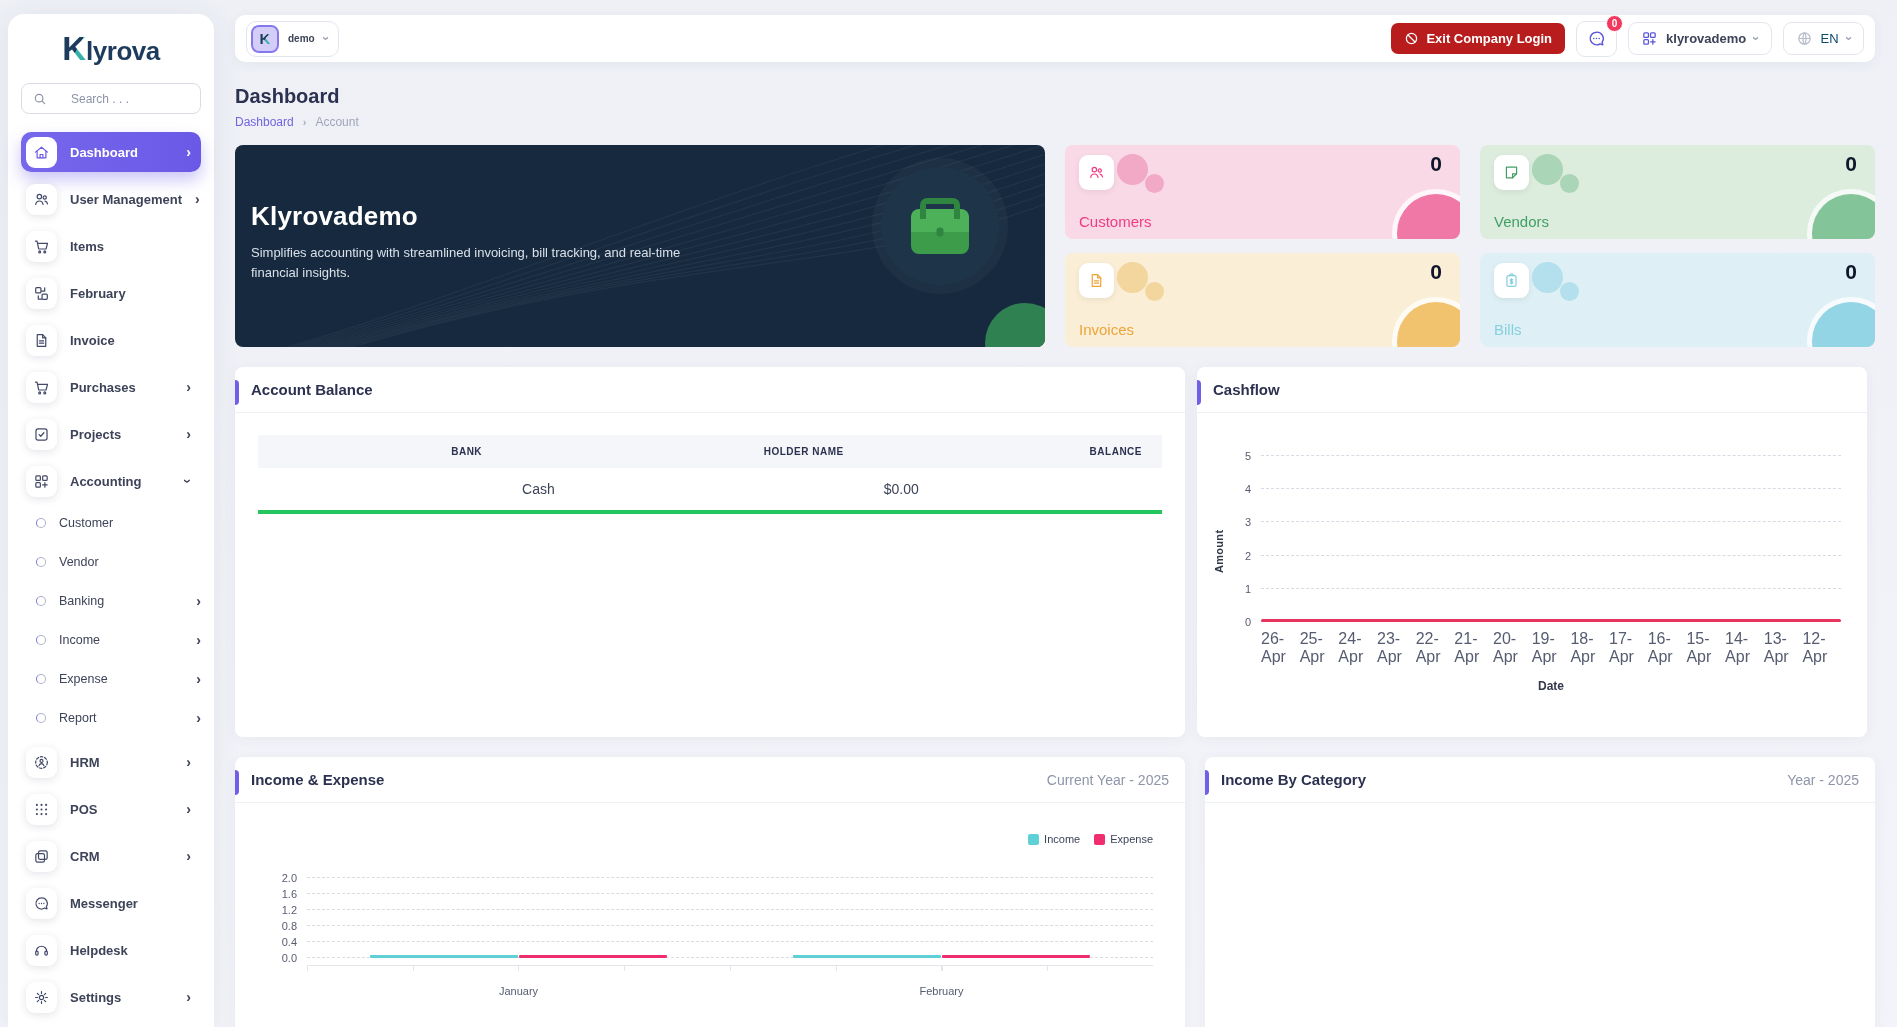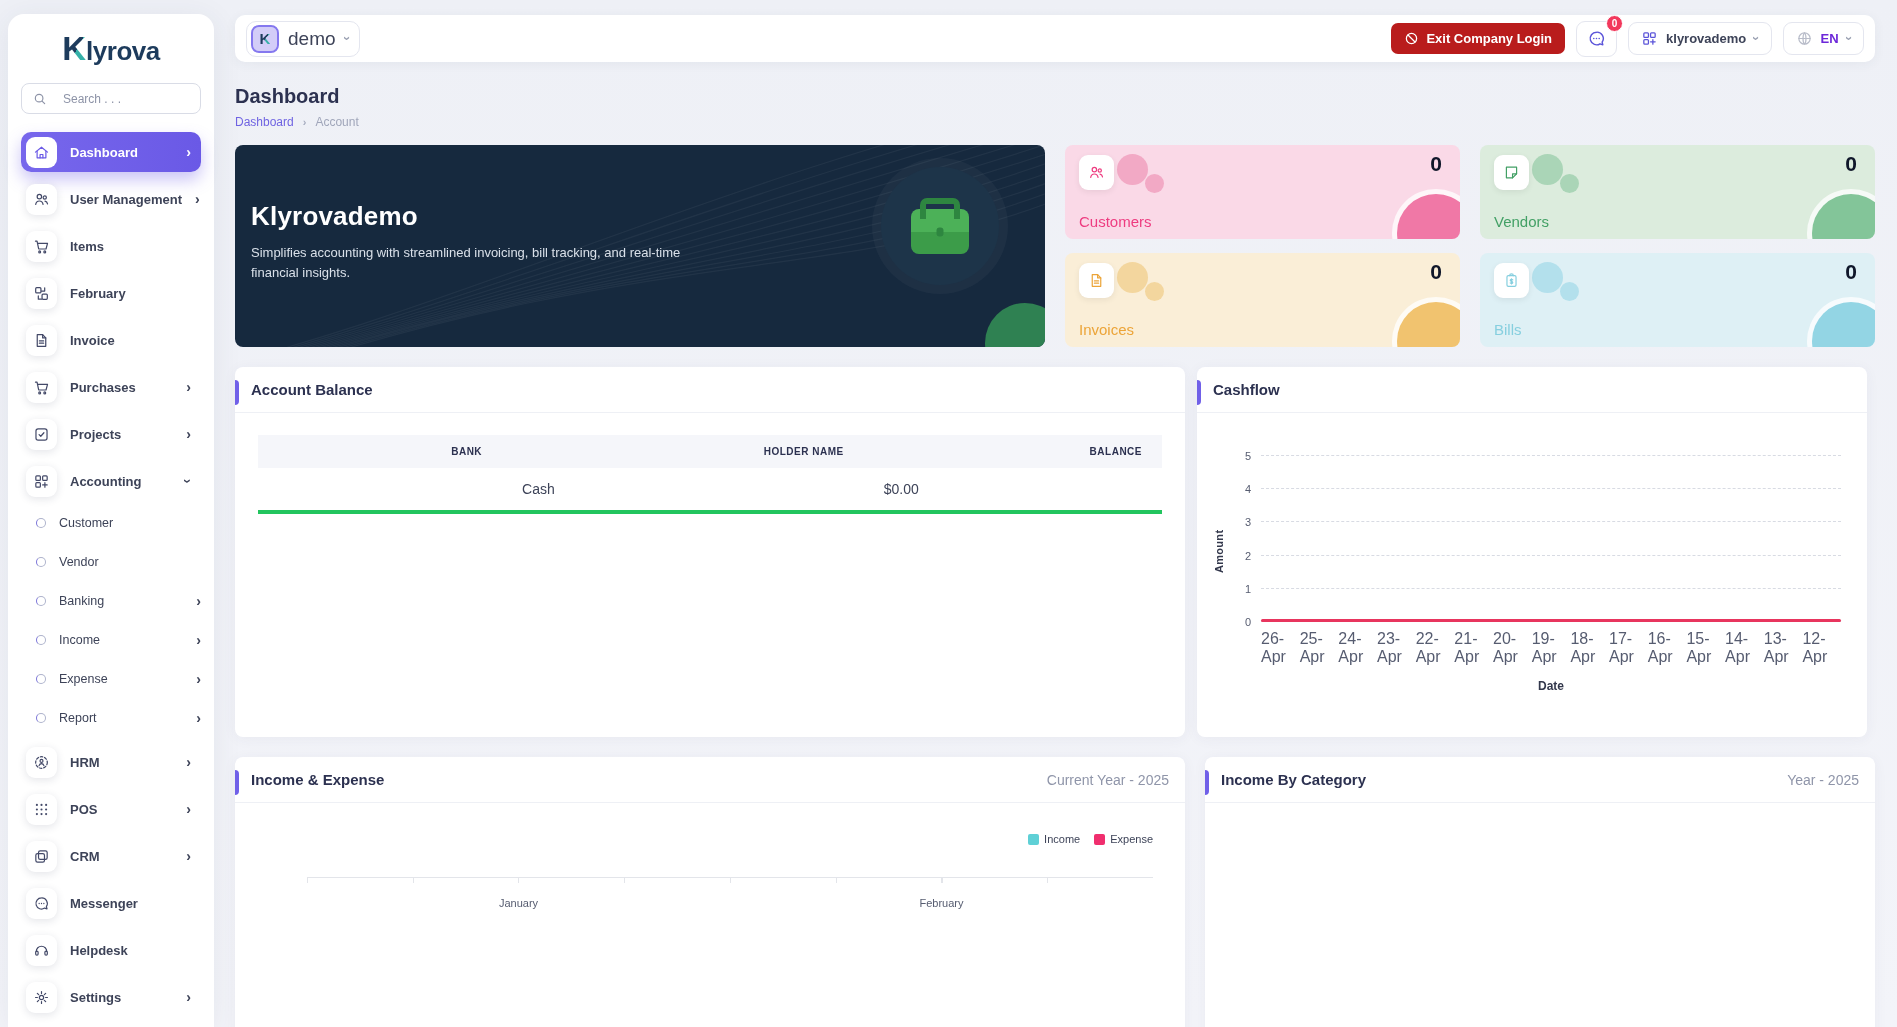--- a/index.html
+++ b/index.html
@@ -8,21 +8,21 @@
   .canvas{position:relative;width:1897px;height:1027px;overflow:hidden;background:linear-gradient(#eef0f6,#f3f4f9)}
 
   
   .sidebar{position:absolute;left:8px;top:14px;bottom:0;width:206px;background:#fff;
     border-radius:16px 16px 0 0;box-shadow:0 4px 30px rgba(56,60,90,.08);padding:18px 13px 6px}
   .logo{display:flex;justify-content:center;align-items:baseline;margin-bottom:16px;cursor:pointer}
   .logo-k{font-size:33px;font-weight:800;line-height:1;
     background:linear-gradient(118deg,#1d3b5c 58%,#35b0a8 58%);
     -webkit-background-clip:text;background-clip:text;color:transparent}
   .logo-rest{font-size:26px;font-weight:700;color:#1d3b5c;letter-spacing:-.5px}
-  .search{display:flex;align-items:center;gap:16px;border:1px solid #d9dce6;border-radius:8px;height:31px;padding:0 11px;background:#fff}
+  .search{display:flex;align-items:center;gap:24px;border:1px solid #d9dce6;border-radius:8px;height:31px;padding:0 11px;background:#fff}
   .search svg{flex:none}
   .search input{border:none;outline:none;font-size:12px;color:#6a7086;width:100%;background:transparent;font-family:inherit}
   .search input::placeholder{color:#8d93a7}
   .nav{margin-top:18px;list-style:none}
   .nav-item{display:flex;align-items:center;gap:13px;height:40px;margin-bottom:7px;padding:0 10px 0 5px;border-radius:10px;cursor:pointer;color:#3d4358}
   .chip{width:31px;height:31px;border-radius:9px;background:#fff;box-shadow:0 2px 8px rgba(40,45,80,.13);
     display:flex;align-items:center;justify-content:center;color:#434968;flex:none}
   .nav-label{font-size:13px;font-weight:600;white-space:nowrap}
   .nav-chev{margin-left:auto;font-size:14px;line-height:1;color:inherit;font-weight:700}
   .nav-chev.down{transform:rotate(90deg)}
@@ -34,32 +34,32 @@
 
   
   .main{position:absolute;left:235px;top:15px;width:1640px}
   .topbar{height:47px;background:#fff;border-radius:10px;box-shadow:0 2px 12px rgba(56,60,90,.06);
     display:flex;align-items:center;padding:0 11px}
   .company-chip{display:flex;align-items:center;gap:9px;border:1px solid #e4e6ef;border-radius:10px;padding:3px 10px 3px 4px;cursor:pointer;background:#fff}
   .avatar-k{width:28px;height:28px;border-radius:8px;border:2px solid #8578ef;background:#d3cdf8;
     display:flex;align-items:center;justify-content:center;font-weight:800;font-size:15px;
     background-clip:padding-box}
   .avatar-k span{background:linear-gradient(118deg,#1d3b5c 55%,#35b0a8 55%);-webkit-background-clip:text;background-clip:text;color:transparent}
-  .company-label{font-size:19px;color:#3d4358;font-weight:400}
+  .company-label{font-size:10px;color:#3d4358;font-weight:700}
   .chev{color:#9aa0b2;font-size:13px;font-weight:700;display:inline-block;transform:rotate(90deg);line-height:1}
   .topbar-right{margin-left:auto;display:flex;align-items:center;gap:11px}
   .exit-btn{display:flex;align-items:center;gap:7px;background:#b91c1c;color:#fff;font-size:13px;font-weight:600;
     border:none;border-radius:7px;padding:8px 13px;cursor:pointer;font-family:inherit}
   .icon-btn{position:relative;width:41px;height:36px;border:1px solid #e4e6ef;border-radius:9px;background:#fff;
     display:flex;align-items:center;justify-content:center;cursor:pointer}
   .badge{position:absolute;top:-7px;right:-7px;min-width:17px;height:17px;border-radius:9px;background:#f2385c;color:#fff;
     font-size:10px;font-weight:700;display:flex;align-items:center;justify-content:center;padding:0 4px;border:1px solid #fff}
   .drop{display:flex;align-items:center;gap:8px;border:1px solid #e4e6ef;border-radius:9px;padding:7px 12px;background:#fff;
     cursor:pointer;font-size:13px;color:#3d4358;font-weight:600}
-  .lang-label{color:#6d28d9;font-weight:700}
+  .lang-label{color:#0c4a6e;font-weight:400}
 
   .page-head{margin-top:23px}
   .page-title{font-size:20px;font-weight:700;color:#2c3150}
   .breadcrumb{margin-top:7px;font-size:12px;display:flex;gap:9px;align-items:center}
   .bc-link{color:#6f63e2;cursor:pointer}
   .bc-sep{color:#a7adc0;font-size:11px;font-weight:700}
   .bc-cur{color:#a0a6ba}
 
   
   .row1{margin-top:16px;display:grid;grid-template-columns:810px 810px;gap:20px}
@@ -614,20 +614,44 @@
           <div class="legend" id="ie-legend">
               <span class="lg-item">
                 <span class="lg-swatch" style="background: rgb(95, 208, 214);"></span>
                 <span>Income</span>
               </span>
               <span class="lg-item">
                 <span class="lg-swatch" style="background: rgb(240, 46, 110);"></span>
                 <span>Expense</span>
               </span>
             </div>
+          <div class="ie-plot" id="ie-plot">
+              <div class="gridline" style="top: 0%;">
+                <span class="gtick">2.0</span>
+              </div>
+              <div class="gridline" style="top: 20%;">
+                <span class="gtick">1.6</span>
+              </div>
+              <div class="gridline" style="top: 40%;">
+                <span class="gtick">1.2</span>
+              </div>
+              <div class="gridline" style="top: 60%;">
+                <span class="gtick">0.8</span>
+              </div>
+              <div class="gridline" style="top: 80%;">
+                <span class="gtick">0.4</span>
+              </div>
+              <div class="gridline" style="top: 100%;">
+                <span class="gtick">0.0</span>
+              </div>
+              <div class="bar0" style="left: 7.5%; width: 17.5%; background: rgb(95, 208, 214); height: 3px;"></div>
+              <div class="bar0" style="left: 25%; width: 17.5%; background: rgb(240, 46, 110); height: 3px;"></div>
+              <div class="bar0" style="left: 57.5%; width: 17.5%; background: rgb(95, 208, 214); height: 3px;"></div>
+              <div class="bar0" style="left: 75%; width: 17.5%; background: rgb(240, 46, 110); height: 3px;"></div>
+            </div>
           <div class="ie-axis"></div>
           <div class="ie-cats" id="ie-cats">
               <span>January</span>
               <span>February</span>
             </div>
         </div>
       </div>
 
       <div class="card h400">
         <span class="accent"></span>

